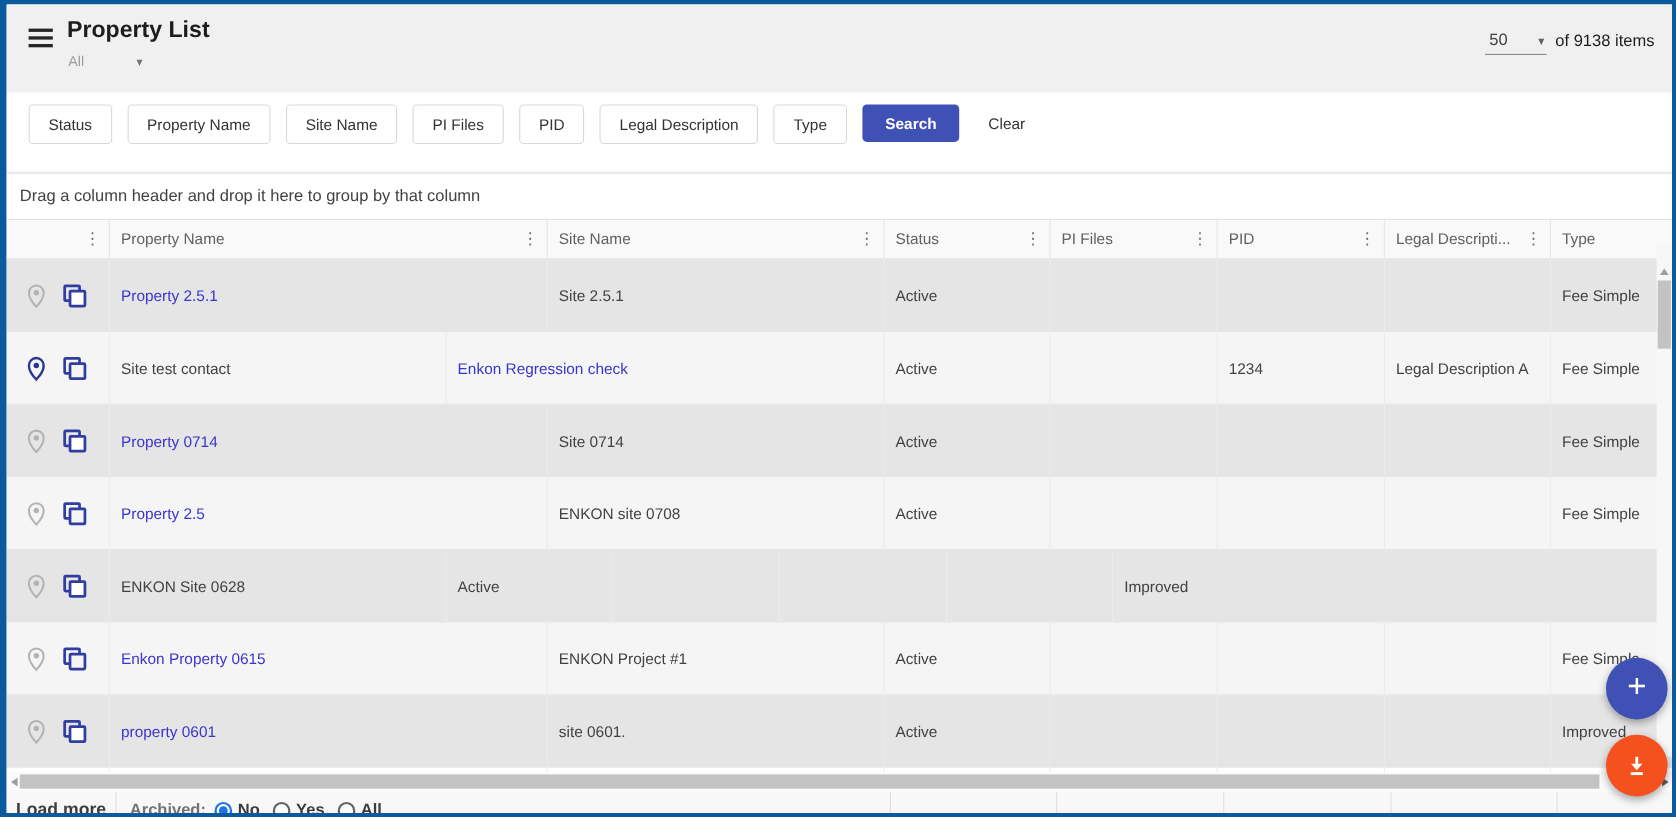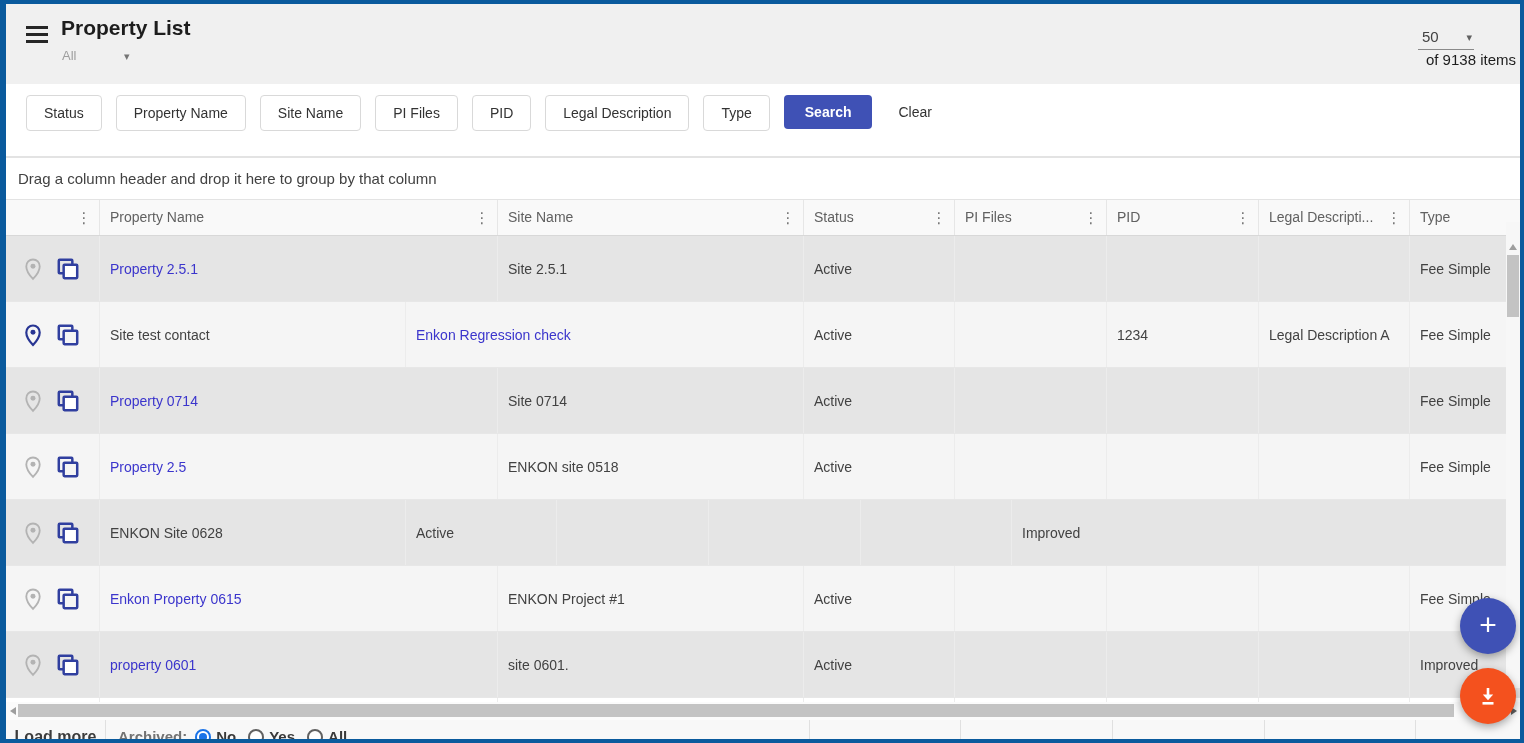--- a/index.html
+++ b/index.html
@@ -12,21 +12,21 @@
   }
   .app { position:relative; width:1514px; height:735px; background:#fff; }
 
   
   .titlebar { height:80px; background:#f0f0f0; position:relative;padding-left:31px; }
   .hamburger { position:absolute; left:20px; top:22px; width:22px; height:17px; cursor:pointer; }
   .hamburger span { display:block; height:2.5px; background:#262626; margin-bottom:4.5px; }
   .page-title { position:absolute; left:55px; top:12px; font-size:21px; font-weight:bold; color:#1d1d1d; }
   .scope { position:absolute; left:56px; top:44px; font-size:13px; color:#9e9e9e; width:76px; }
   .scope .caret { position:absolute; left:62px; top:2px; color:#757575; font-size:11px; }
-  .size-cluster { position:absolute; right:4px; top:24px; display:flex; align-items:flex-start;flex-direction:column; }
+  .size-cluster { position:absolute; right:16px; top:24px; display:flex; align-items:flex-start; }
   .size-select { position:relative; width:56px; border-bottom:1px solid #8a8a8a; font-size:15px;
                  color:#424242; padding:0 0 4px 4px; cursor:pointer; }
   .size-select .caret { position:absolute; right:2px; top:3px; font-size:11px; color:#616161; }
   .items-total { font-size:15px; color:#1d1d1d; margin-left:8px; padding-top:1px; }
 
   
   .filterbar { height:73px; background:#fff; border-bottom:1px solid #e3e3e3;
                padding:11px 0 0 20px; display:flex; align-items:flex-start; }
   .fbtn { font-family:inherit; font-size:14px; color:#333; background:#fff; border:1px solid #d9d9d9;
           border-radius:4px; padding:9px 17px; margin-right:14px; cursor:pointer; }
@@ -244,21 +244,21 @@
         <circle cx="12" cy="9.4" r="2.3"></circle>
       </svg>
       <svg class="icon-btn copy" viewBox="0 0 24 24">
         <rect x="3.5" y="3.5" width="12.5" height="12.5" rx="0.8"></rect>
         <rect class="copy-front" x="8" y="8" width="12.5" height="12.5" rx="0.8"></rect>
       </svg>
     </div>
     <div class="cell c1">
       <span class="plink">Property 2.5</span>
     </div>
-    <div class="cell c2">ENKON site 0518</div>
+    <div class="cell c2">ENKON site 0708</div>
     <div class="cell c3">Active</div>
     <div class="cell c4"></div>
     <div class="cell c5"></div>
     <div class="cell c6"></div>
     <div class="cell c7">Fee Simple</div>
   </div>
       <div class="row">
     <div class="cell c0 icons-cell">
       <svg class="icon-btn pin" viewBox="0 0 24 24">
         <path d="M12 21.2 C 12 21.2 5.8 14.6 5.8 9.6 C 5.8 6 8.5 3.2 12 3.2 C 15.5 3.2 18.2 6 18.2 9.6 C 18.2 14.6 12 21.2 12 21.2 Z"></path>

